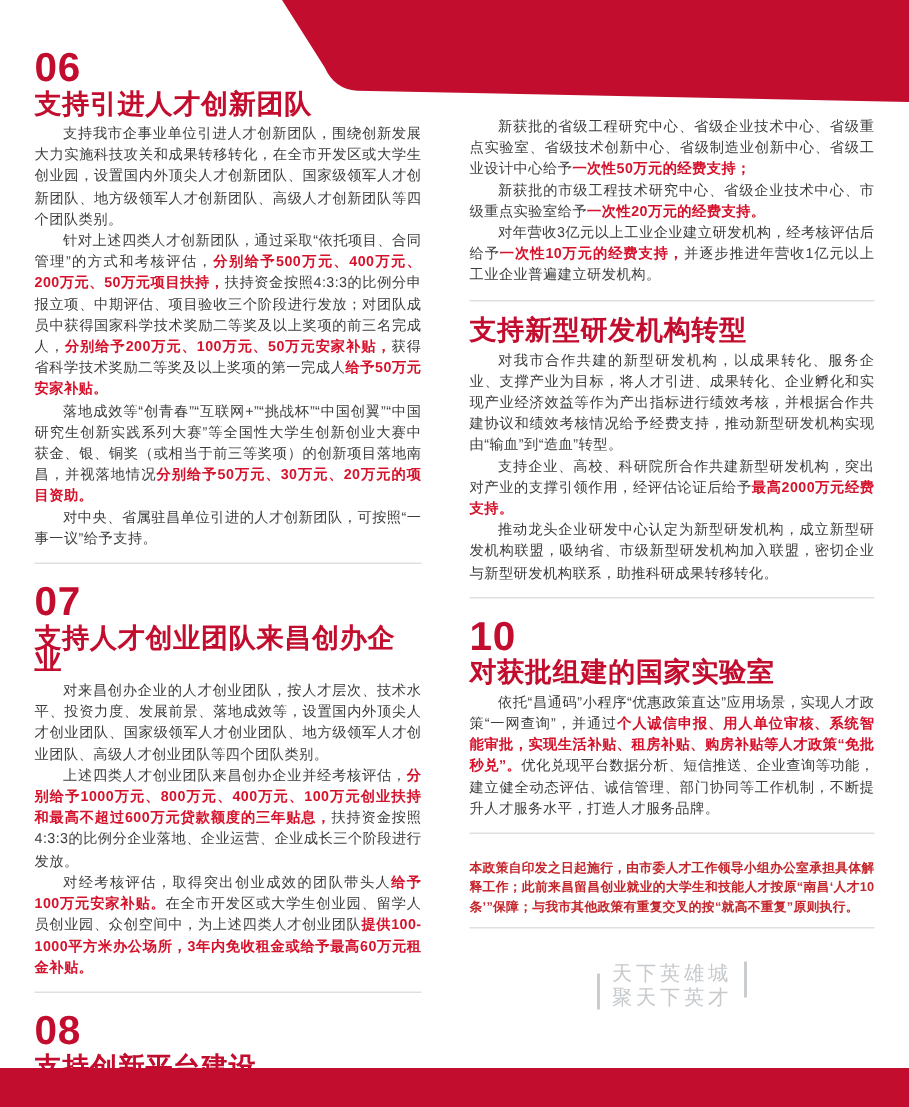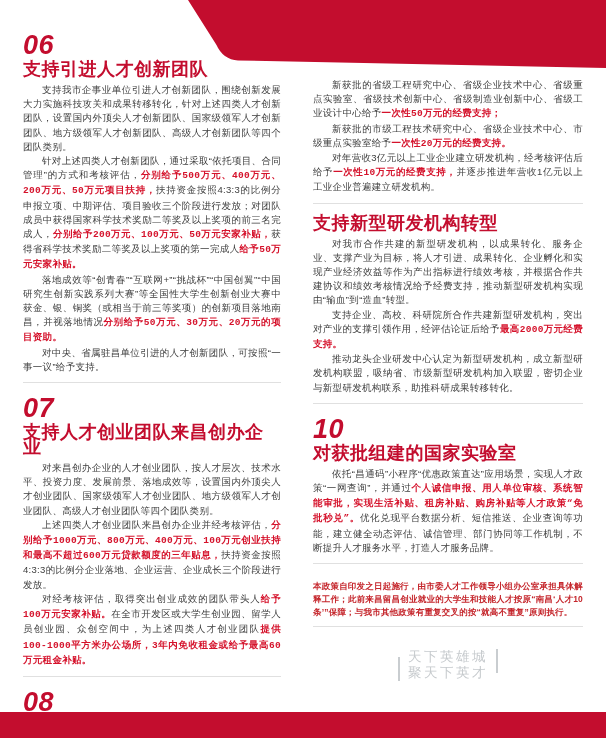--- a/index.html
+++ b/index.html
@@ -7,32 +7,32 @@
     width:606px;height:738px;position:relative;background:#ffffff;overflow:hidden;
     font-family:"Liberation Sans","DejaVu Sans",sans-serif;
     -webkit-font-smoothing:antialiased;
   }
   .banner{position:absolute;top:0;right:0;width:420px;height:68px;display:block;}
   .columns{display:flex;padding-left:23px;gap:32px;position:relative;}
   .col-left{width:258px;padding-top:32px;}
   .col-right{width:270px;padding-top:78px;}
   .sec-number{
     font-size:27px;line-height:1;font-weight:bold;color:#c30d2e;
-    letter-spacing:0.5px;margin:0 0 3px 0;font-style:italic;
+    letter-spacing:0.5px;margin:0 0 3px 0;
   }
   .sec-title{
     font-size:18px;line-height:15px;font-weight:bold;color:#c30d2e;
     letter-spacing:0.5px;margin:0 0 6px 0;
   }
   p.para{
     margin:0;font-size:9.5px;line-height:14.2px;color:#3d3d3d;
     text-align:justify;text-justify:inter-ideograph;text-indent:2em;
     letter-spacing:0.3px;
   }
-  p.para span.hl{color:#d5122b;font-weight:bold;font-family:Liberation Mono, monospace;}
+  p.para span.hl{color:#d5122b;font-weight:bold;}
   .divider{height:1px;background:#e0e0e0;margin:8px 0 12px 0;}
   .footnote{
     margin-top:16px;font-size:8.5px;line-height:13px;font-weight:bold;
     color:#c5262c;text-align:justify;letter-spacing:0.2px;
   }
   .divider.after-footnote{margin:7px 0 0 0;}
   .slogan{
     margin-top:22px;display:flex;align-items:center;justify-content:center;gap:8px;
   }
   .slogan-bar{width:2px;height:24px;background:#c9cdd0;}
@@ -49,21 +49,21 @@
 <body>
 
 <svg class="banner" viewBox="0 0 420 68" xmlns="http://www.w3.org/2000/svg" preserveAspectRatio="none">
   <path d="M2,0 H420 V68 L52,60.5 Q37,59.5 30.5,45 Z" fill="#c30d2e"></path>
 </svg>
 
 <div class="columns">
   <div class="col-left" id="col-left">
       <div class="sec-number">06</div>
       <div class="sec-title">支持引进人才创新团队</div>
-      <p class="para"><span>支持我市企事业单位引进人才创新团队，围绕创新发展大力实施科技攻关和成果转移转化，针对上述四类人才创新团队，设置国内外顶尖人才创新团队、国家级领军人才创新团队、地方级领军人才创新团队、高级人才创新团队等四个团队类别。</span></p>
+      <p class="para"><span>支持我市企事业单位引进人才创新团队，围绕创新发展大力实施科技攻关和成果转移转化，在全市开发区或大学生创业园，设置国内外顶尖人才创新团队、国家级领军人才创新团队、地方级领军人才创新团队、高级人才创新团队等四个团队类别。</span></p>
       <p class="para"><span>针对上述四类人才创新团队，通过采取“依托项目、合同管理”的方式和考核评估，</span><span class="hl">分别给予500万元、400万元、200万元、50万元项目扶持，</span><span>扶持资金按照4:3:3的比例分申报立项、中期评估、项目验收三个阶段进行发放；对团队成员中获得国家科学技术奖励二等奖及以上奖项的前三名完成人，</span><span class="hl">分别给予200万元、100万元、50万元安家补贴，</span><span>获得省科学技术奖励二等奖及以上奖项的第一完成人</span><span class="hl">给予50万元安家补贴。</span></p>
       <p class="para"><span>落地成效等“创青春”“互联网+”“挑战杯”“中国创翼”“中国研究生创新实践系列大赛”等全国性大学生创新创业大赛中获金、银、铜奖（或相当于前三等奖项）的创新项目落地南昌，并视落地情况</span><span class="hl">分别给予50万元、30万元、20万元的项目资助。</span></p>
       <p class="para"><span>对中央、省属驻昌单位引进的人才创新团队，可按照“一事一议”给予支持。</span></p>
       <div class="divider"></div>
       <div class="sec-number">07</div>
       <div class="sec-title">支持人才创业团队来昌创办企业</div>
       <p class="para"><span>对来昌创办企业的人才创业团队，按人才层次、技术水平、投资力度、发展前景、落地成效等，设置国内外顶尖人才创业团队、国家级领军人才创业团队、地方级领军人才创业团队、高级人才创业团队等四个团队类别。</span></p>
       <p class="para"><span>上述四类人才创业团队来昌创办企业并经考核评估，</span><span class="hl">分别给予1000万元、800万元、400万元、100万元创业扶持和最高不超过600万元贷款额度的三年贴息，</span><span>扶持资金按照4:3:3的比例分企业落地、企业运营、企业成长三个阶段进行发放。</span></p>
       <p class="para"><span>对经考核评估，取得突出创业成效的团队带头人</span><span class="hl">给予100万元安家补贴。</span><span>在全市开发区或大学生创业园、留学人员创业园、众创空间中，为上述四类人才创业团队</span><span class="hl">提供100-1000平方米办公场所，3年内免收租金或给予最高60万元租金补贴。</span></p>
       <div class="divider"></div>

